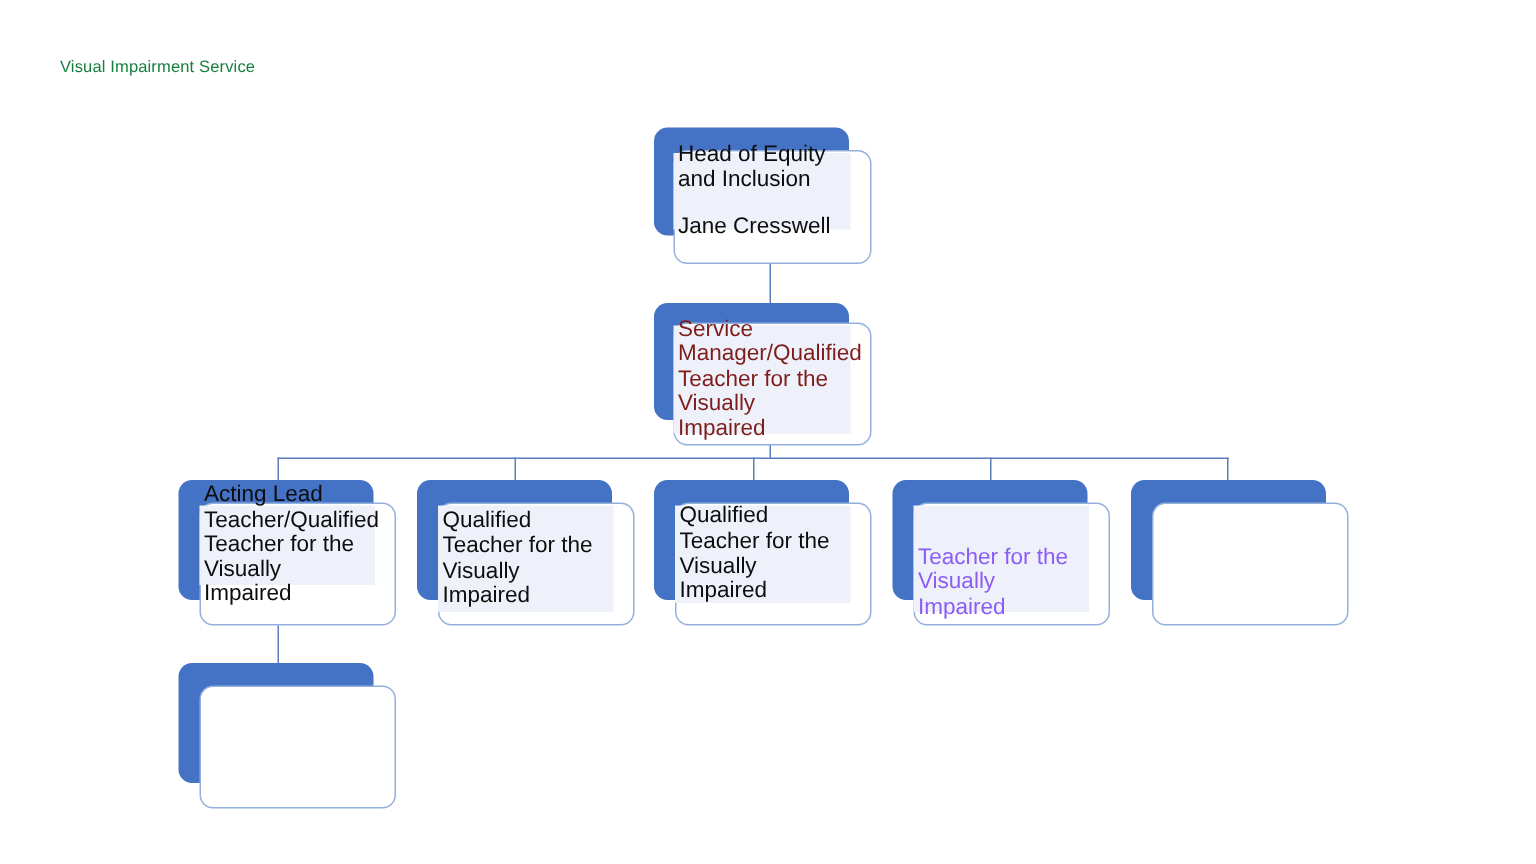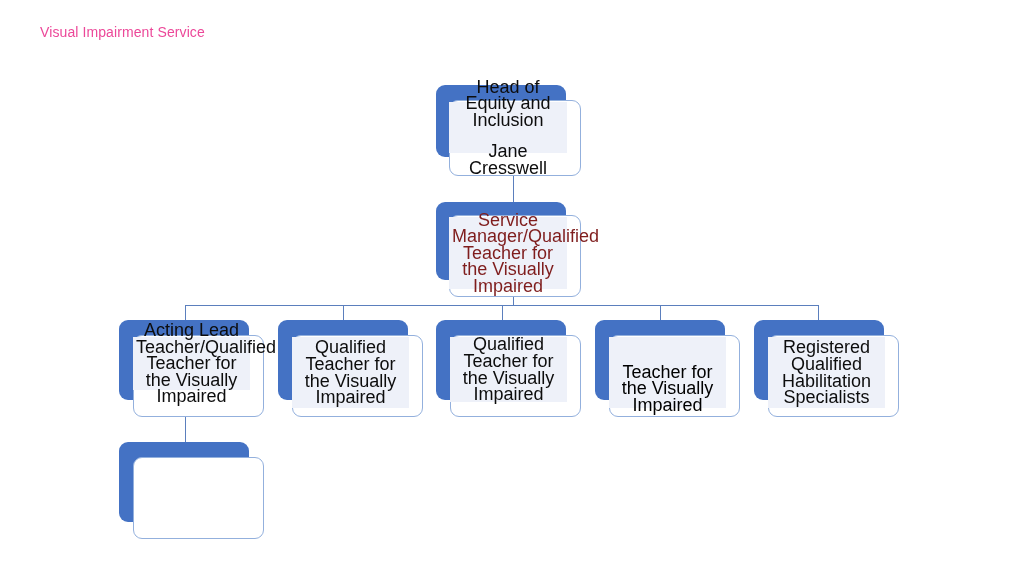--- a/index.html
+++ b/index.html
@@ -17,24 +17,24 @@
     width: 1024px;
     height: 576px;
     background: #ffffff;
     overflow: hidden;
   }
 
   
   #chart-title {
     position: absolute;
     left: 40px;
-    top: 22px;
-    font-size: 14px;
+    top: 35px;
+    font-size: 11px;
     line-height: 20px;
-    color: #ec4899;
+    color: #15803d;
     letter-spacing: 0.1px;
     white-space: nowrap;
   }
 
   
   .line {
     position: absolute;
     background: #5b7fbd;
   }
   .line.v { width: 1px; }
@@ -64,22 +64,21 @@
   .node .panel {
     position: absolute;
     background: #eef1f9;
     display: flex;
     align-items: center;
     justify-content: center;
     box-sizing: border-box;
   }
   .node .label {
     width: 100%;
-    text-align: center;
-    font-size: 18px;
+    font-size: 15px;
     line-height: 16.6px;
     color: #0d0d0d;
     padding: 0 3px;
     box-sizing: border-box;
   }
   .node .label .sub {
     display: block;
     margin-top: 15px;
   }
 </style>
@@ -143,30 +142,27 @@
     <div class="card" style="left: 14px; top: 15px; width: 131px; height: 82px; border-color: rgb(147, 176, 221);"></div>
     <div class="panel" style="left: 14px; top: 17px; width: 117px; height: 65px; background: rgb(238, 241, 249);">
       <div class="label" style="color: rgb(13, 13, 13);">Qualified Teacher for the Visually Impaired</div>
     </div>
   </div>
 
   <div class="node" style="left:595px; top:320px; width:146px; height:98px;">
     <div class="plate" style="width: 130px; height: 80px; background: rgb(68, 114, 196);"></div>
     <div class="card" style="left: 14px; top: 15px; width: 131px; height: 82px; border-color: rgb(147, 176, 221);"></div>
     <div class="panel" style="left: 14px; top: 17px; width: 117px; height: 71px; background: rgb(238, 241, 249);">
-      <div class="label" style="color: #000000; margin-top: 32px;">Teacher for the Visually Impaired</div>
+      <div class="label" style="color: #8b5cf6; margin-top: 32px;">Teacher for the Visually Impaired</div>
     </div>
   </div>
 
   <div class="node" style="left:754px; top:320px; width:146px; height:98px;">
     <div class="plate" style="width: 130px; height: 80px; background: rgb(68, 114, 196);"></div>
     <div class="card" style="left: 14px; top: 15px; width: 131px; height: 82px; border-color: rgb(147, 176, 221);"></div>
-    <div class="panel" style="left: 14px; top: 17px; width: 117px; height: 71px; background: rgb(238, 241, 249);">
-      <div class="label" style="color: rgb(13, 13, 13);">Registered Qualified Habilitation Specialists</div>
-    </div>
   </div>
 
   <div class="node" style="left:119px; top:442px; width:146px; height:98px;">
     <div class="plate" style="width: 130px; height: 80px; background: rgb(68, 114, 196);"></div>
     <div class="card" style="left: 14px; top: 15px; width: 131px; height: 82px; border-color: rgb(147, 176, 221);"></div>
   </div>
 
 </div>
 
 </body></html>

